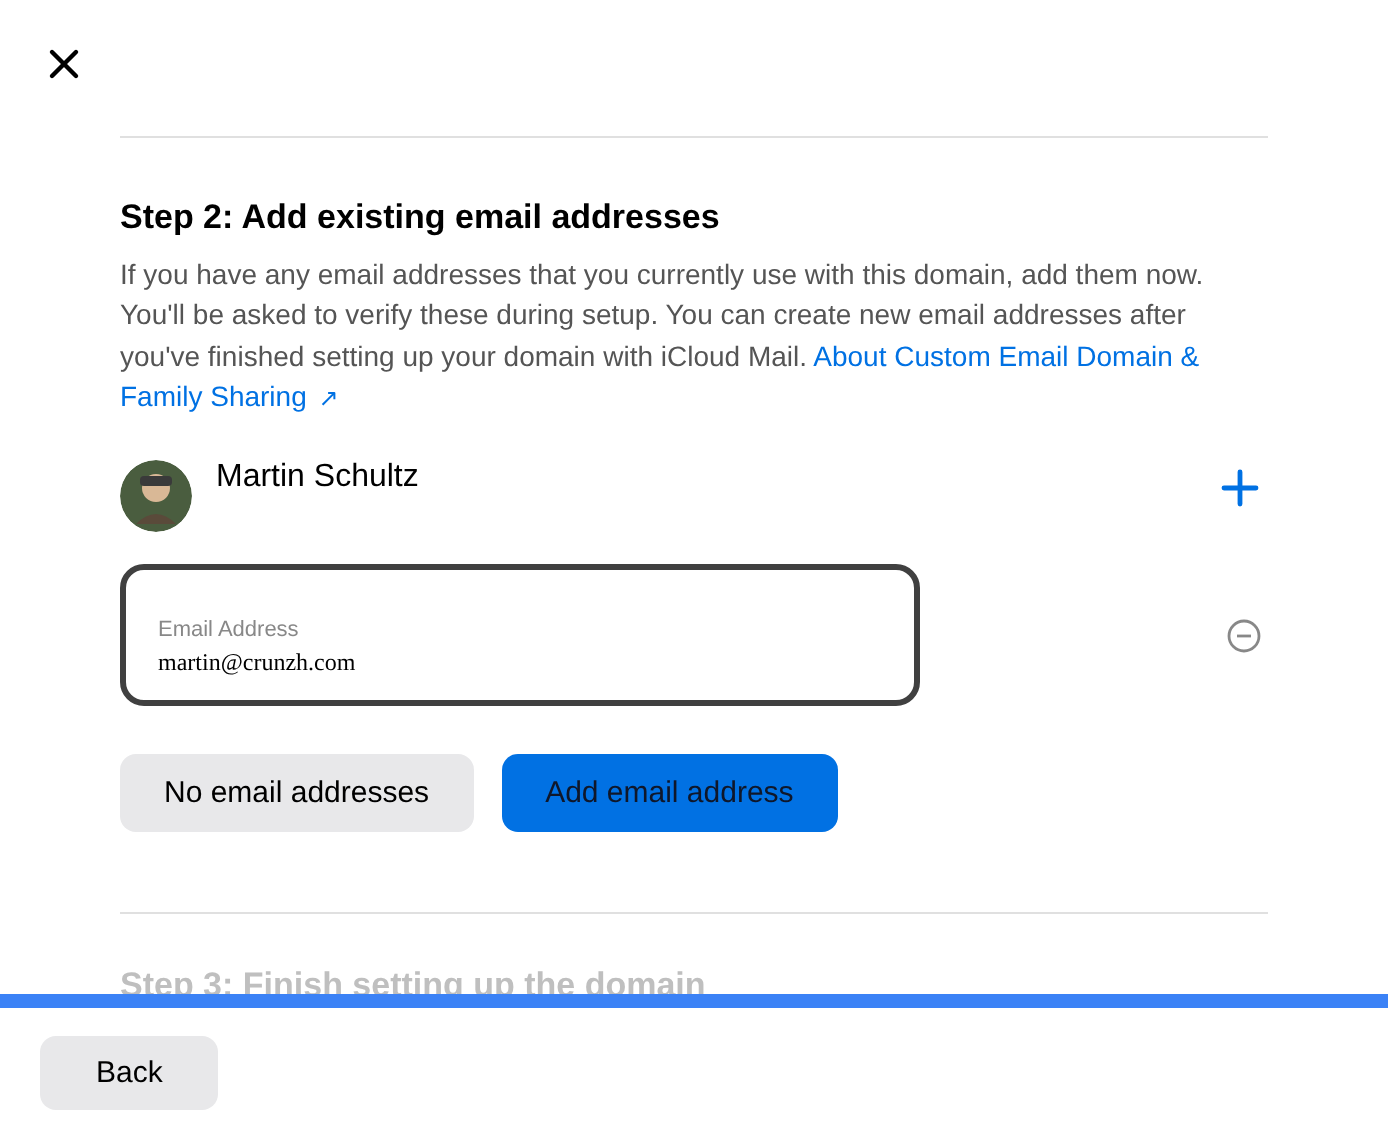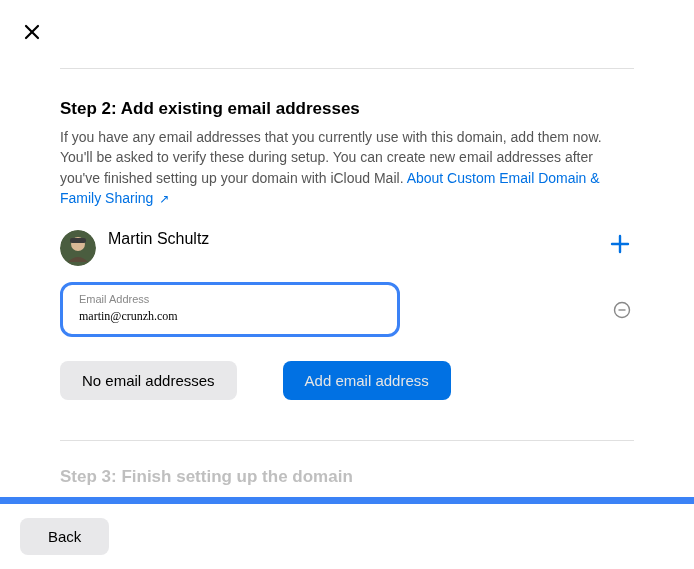--- a/index.html
+++ b/index.html
@@ -101,24 +101,24 @@
       border: none;
     }
     .plus-btn svg { width: 22px; height: 22px; stroke: #0071e3; }
     .input-row {
       display: flex;
       align-items: center;
       margin-bottom: 24px;
     }
     .input-wrap {
       position: relative;
-      width: 340px;
-      border: 3px solid #3b82f6;
+      width: 400px;
+      border: 3px solid #404040;
       border-radius: 12px;
-      padding: 8px 16px 10px 16px;
+      padding: 24px 16px 10px 16px;
       background: #fff;
     }
     .input-label {
       font-size: 11px;
       color: #888;
       display: block;
       margin-bottom: 1px;
     }
     .email-input {
       border: none;
@@ -155,22 +155,21 @@
       cursor: pointer;
       border: none;
       font-family: inherit;
     }
     .btn-secondary {
       background: #e8e8ea;
       color: #000;
     }
     .btn-primary {
       background: #0171e3;
-      color: #e5e5e5;
-      margin-left: 32px;
+      color: #0f172a;
     }
     .divider-mid {
       border-top: 1px solid #e0e0e0;
       margin-bottom: 26px;
     }
     .step3 {
       font-size: 17px;
       font-weight: 600;
       color: #bfbfbf;
       margin-bottom: 20px;

